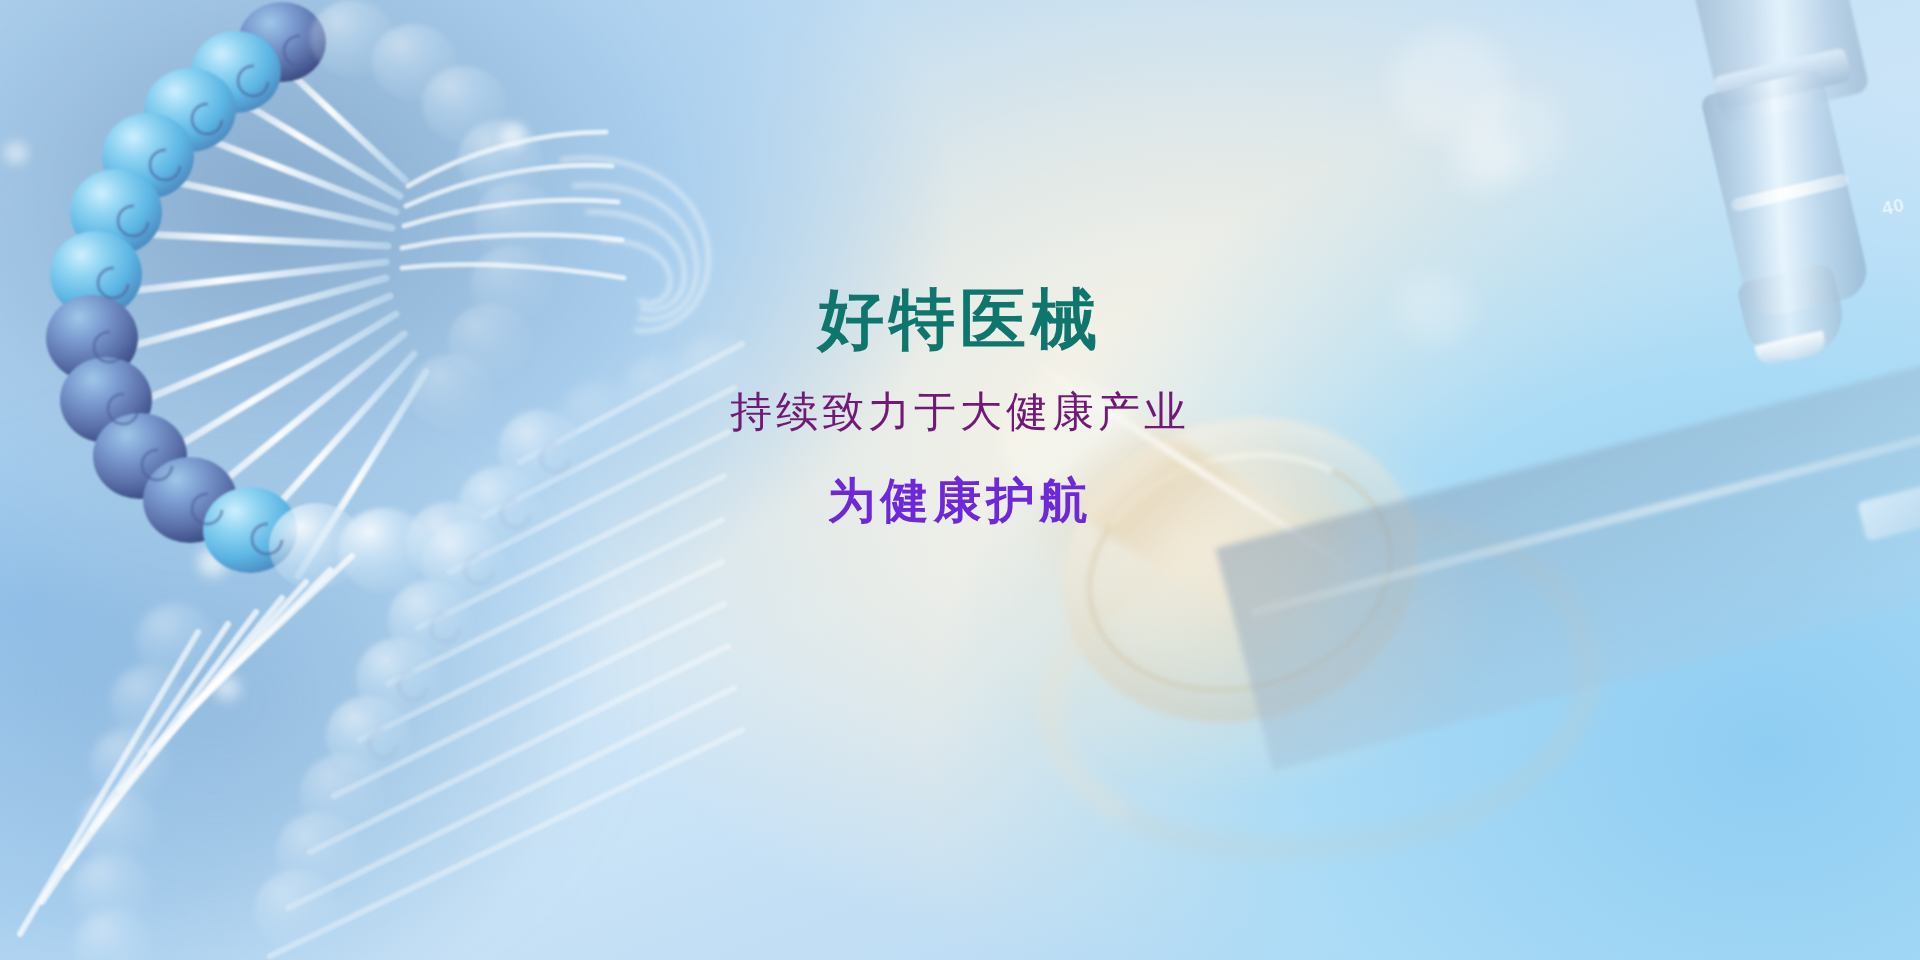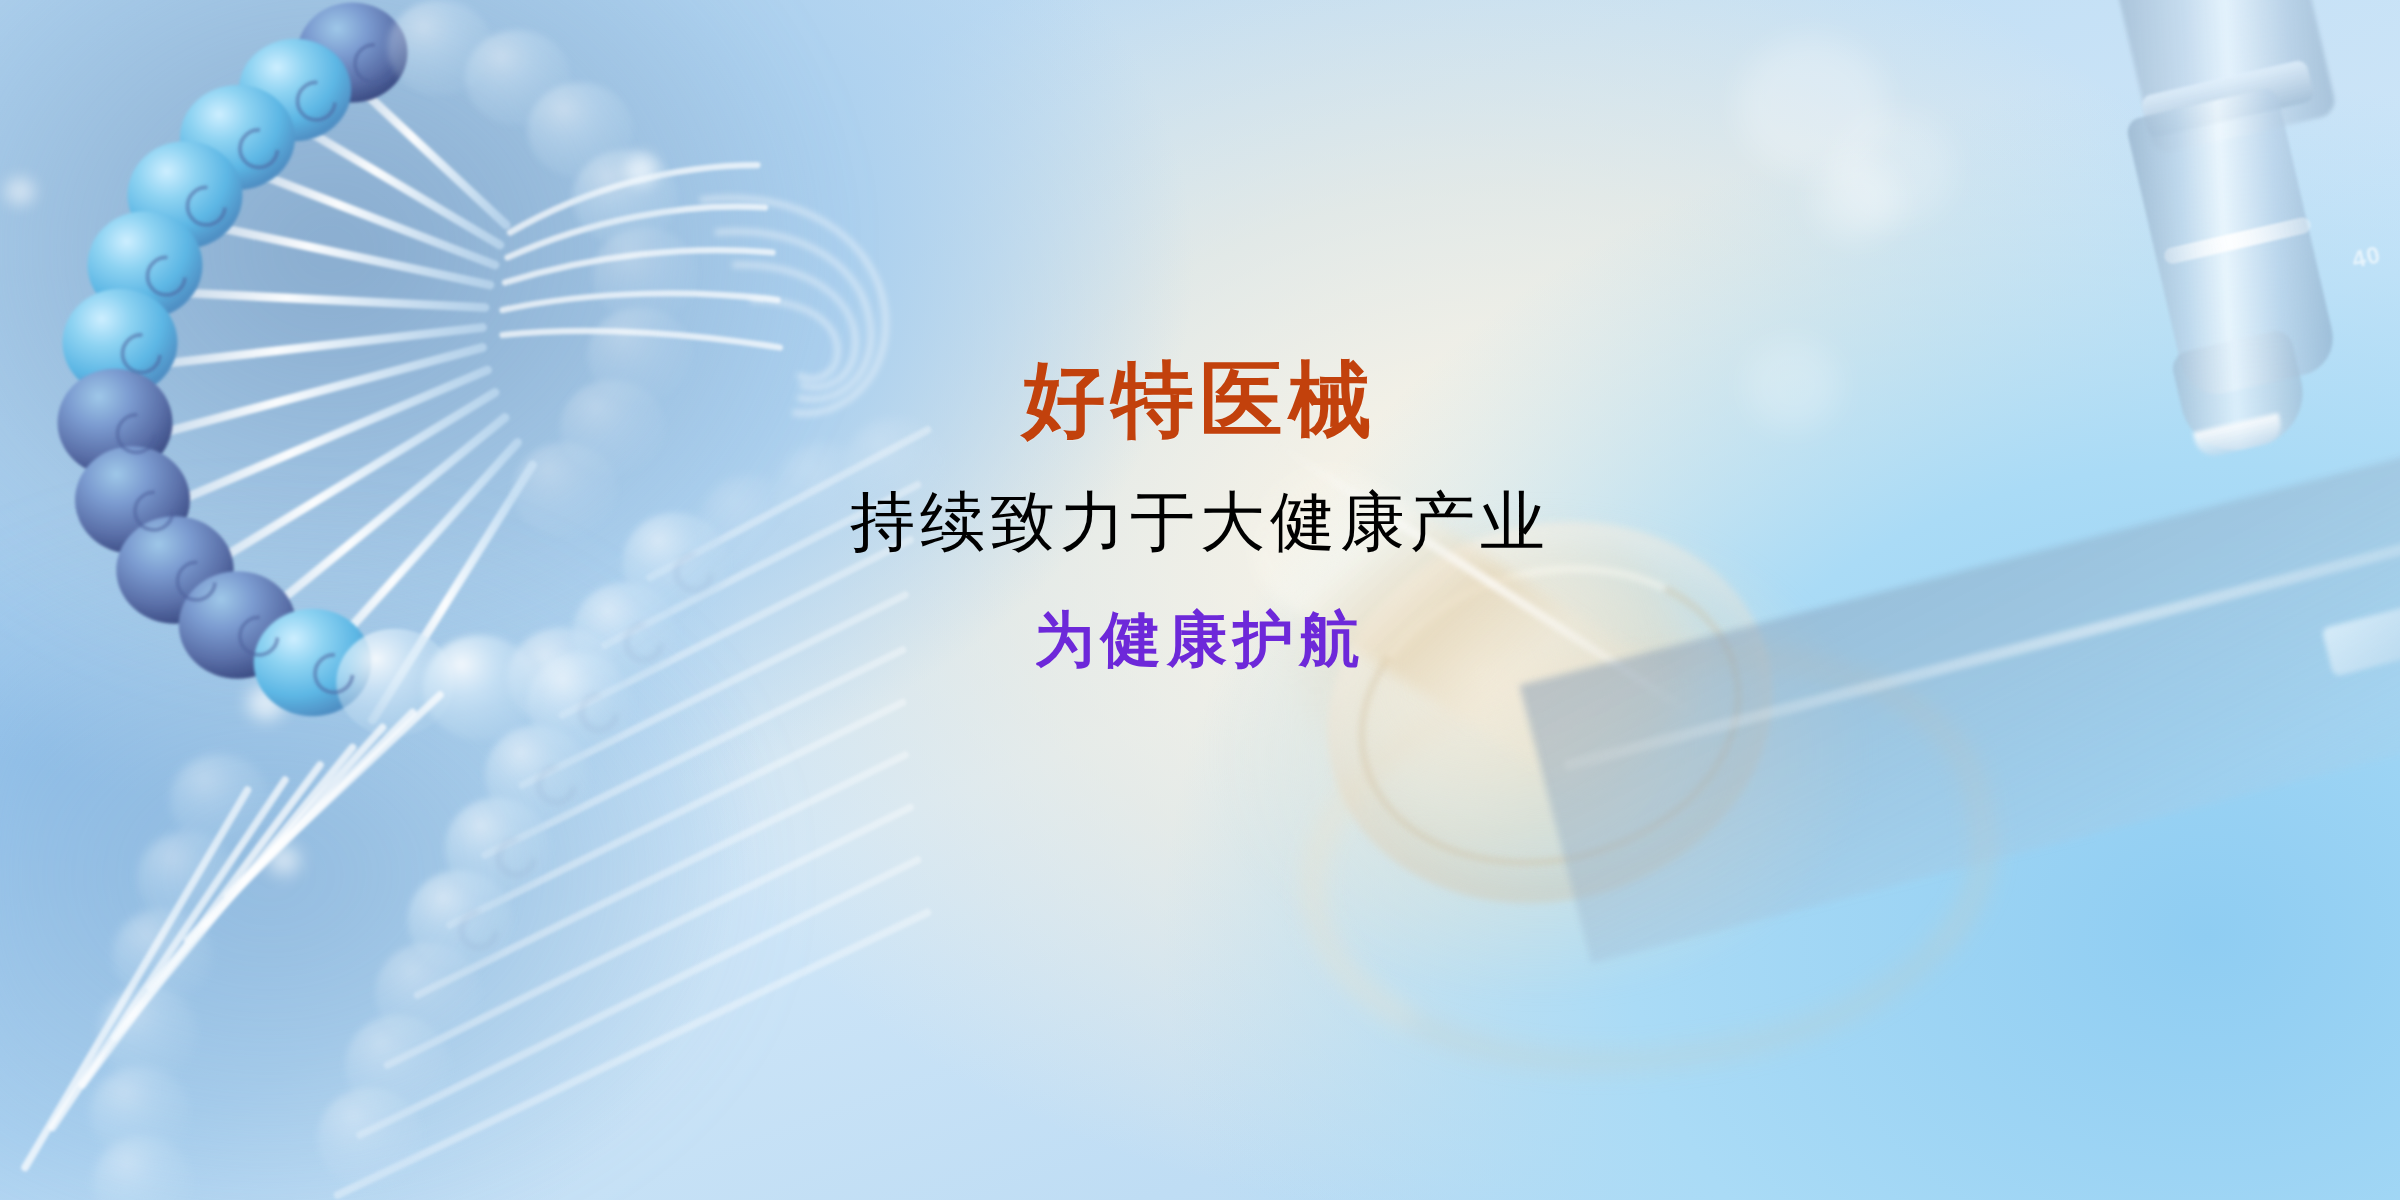--- a/index.html
+++ b/index.html
@@ -241,31 +241,31 @@
     position: absolute;
     left: 0;
     top: 282px;
     width: 1920px;
     text-align: center;
   }
 
   .headline {
     font-size: 66px;
     font-weight: 700;
-    color: #c2410c;
+    color: #0f766e;
     letter-spacing: 5px;
     line-height: 1.14;
     margin: 0;
     text-shadow: 0 1px 1px rgba(255,255,255,.25);
   }
 
   .subline {
-    font-size: 52px;
+    font-size: 42px;
     font-weight: 400;
-    color: #000000;
+    color: #701a75;
     letter-spacing: 4px;
     line-height: 1.2;
     margin: 30px 0 0 0;
   }
 
   .tagline {
     font-size: 48px;
     font-weight: 700;
     color: #6d28d9;
     letter-spacing: 5px;

